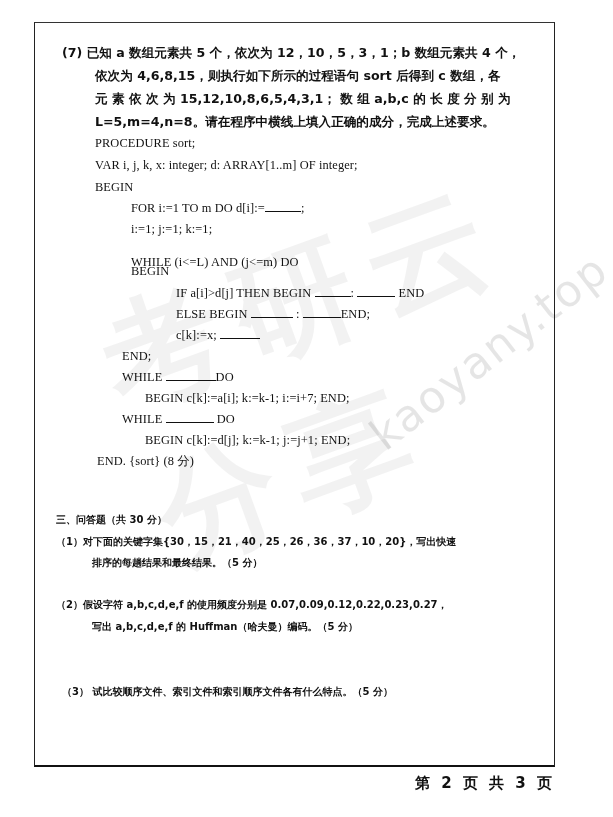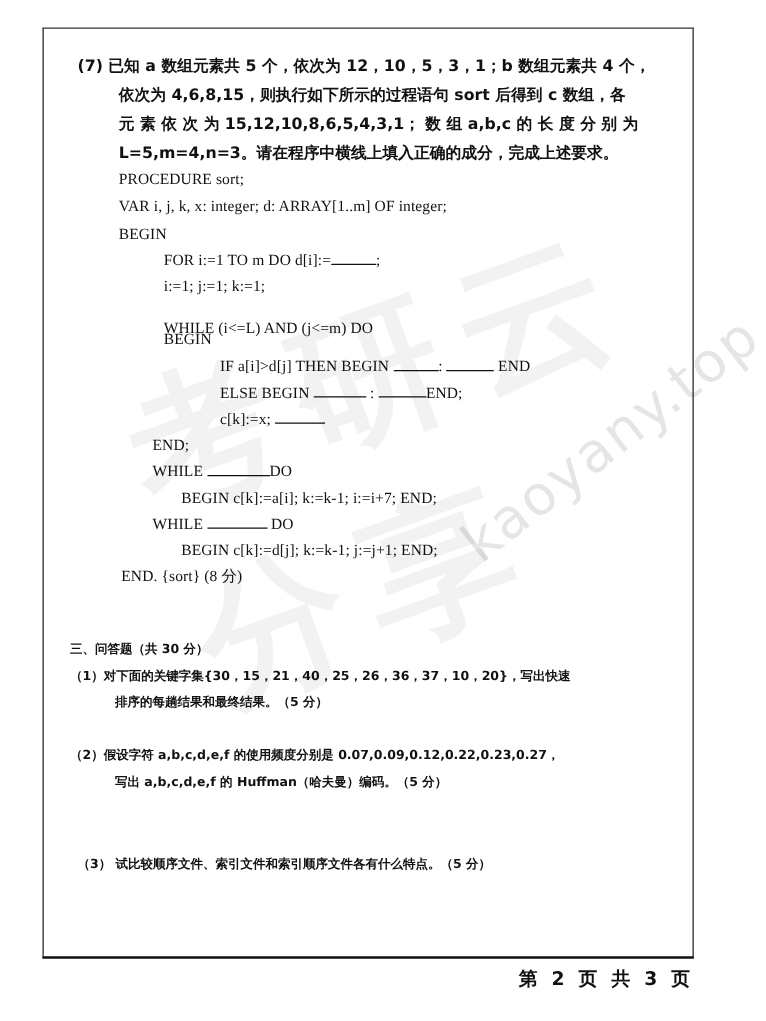--- a/index.html
+++ b/index.html
@@ -25,21 +25,21 @@
 <body>
 
 <div class="wm wm-cal">考研云分享</div>
 <div class="wm wm-url">kaoyany.top</div>
 
 <div class="frame"></div>
 
 <div class="line q7" style="left:62px; top:44px;">(7) 已知 a 数组元素共 5 个，依次为 12，10，5，3，1；b 数组元素共 4 个，</div>
 <div class="line q7" style="left:95px; top:67px;">依次为 4,6,8,15，则执行如下所示的过程语句 sort 后得到 c 数组，各</div>
 <div class="line q7" style="left:95px; top:90px;">元 素 依 次 为  15,12,10,8,6,5,4,3,1；  数 组  a,b,c  的 长 度 分 别 为</div>
-<div class="line q7" style="left:95px; top:113px;">L=5,m=4,n=3。请在程序中横线上填入正确的成分，完成上述要求。</div>
+<div class="line q7" style="left:95px; top:113px;">L=5,m=4,n=8。请在程序中横线上填入正确的成分，完成上述要求。</div>
 
 <div class="line mono" style="left:95px; top:134px;">PROCEDURE    sort;</div>
 <div class="line mono" style="left:95px; top:156px;">VAR   i,  j,  k,  x: integer;   d: ARRAY[1..m] OF   integer;</div>
 <div class="line mono" style="left:95px; top:178px;">BEGIN</div>
 
 <div class="line mono" style="left:131px; top:199px;">
   <span>FOR i:=1 TO  m DO    d[i]:=</span><span class="blank" style="width:36px;"></span><span>;</span>
 </div>
 <div class="line mono" style="left:131px; top:220px;">i:=1;  j:=1;  k:=1;</div>
 <div class="line mono" style="left:131px; top:241px;margin-top:12px;">WHILE (i&lt;=L) AND (j&lt;=m) DO</div>

